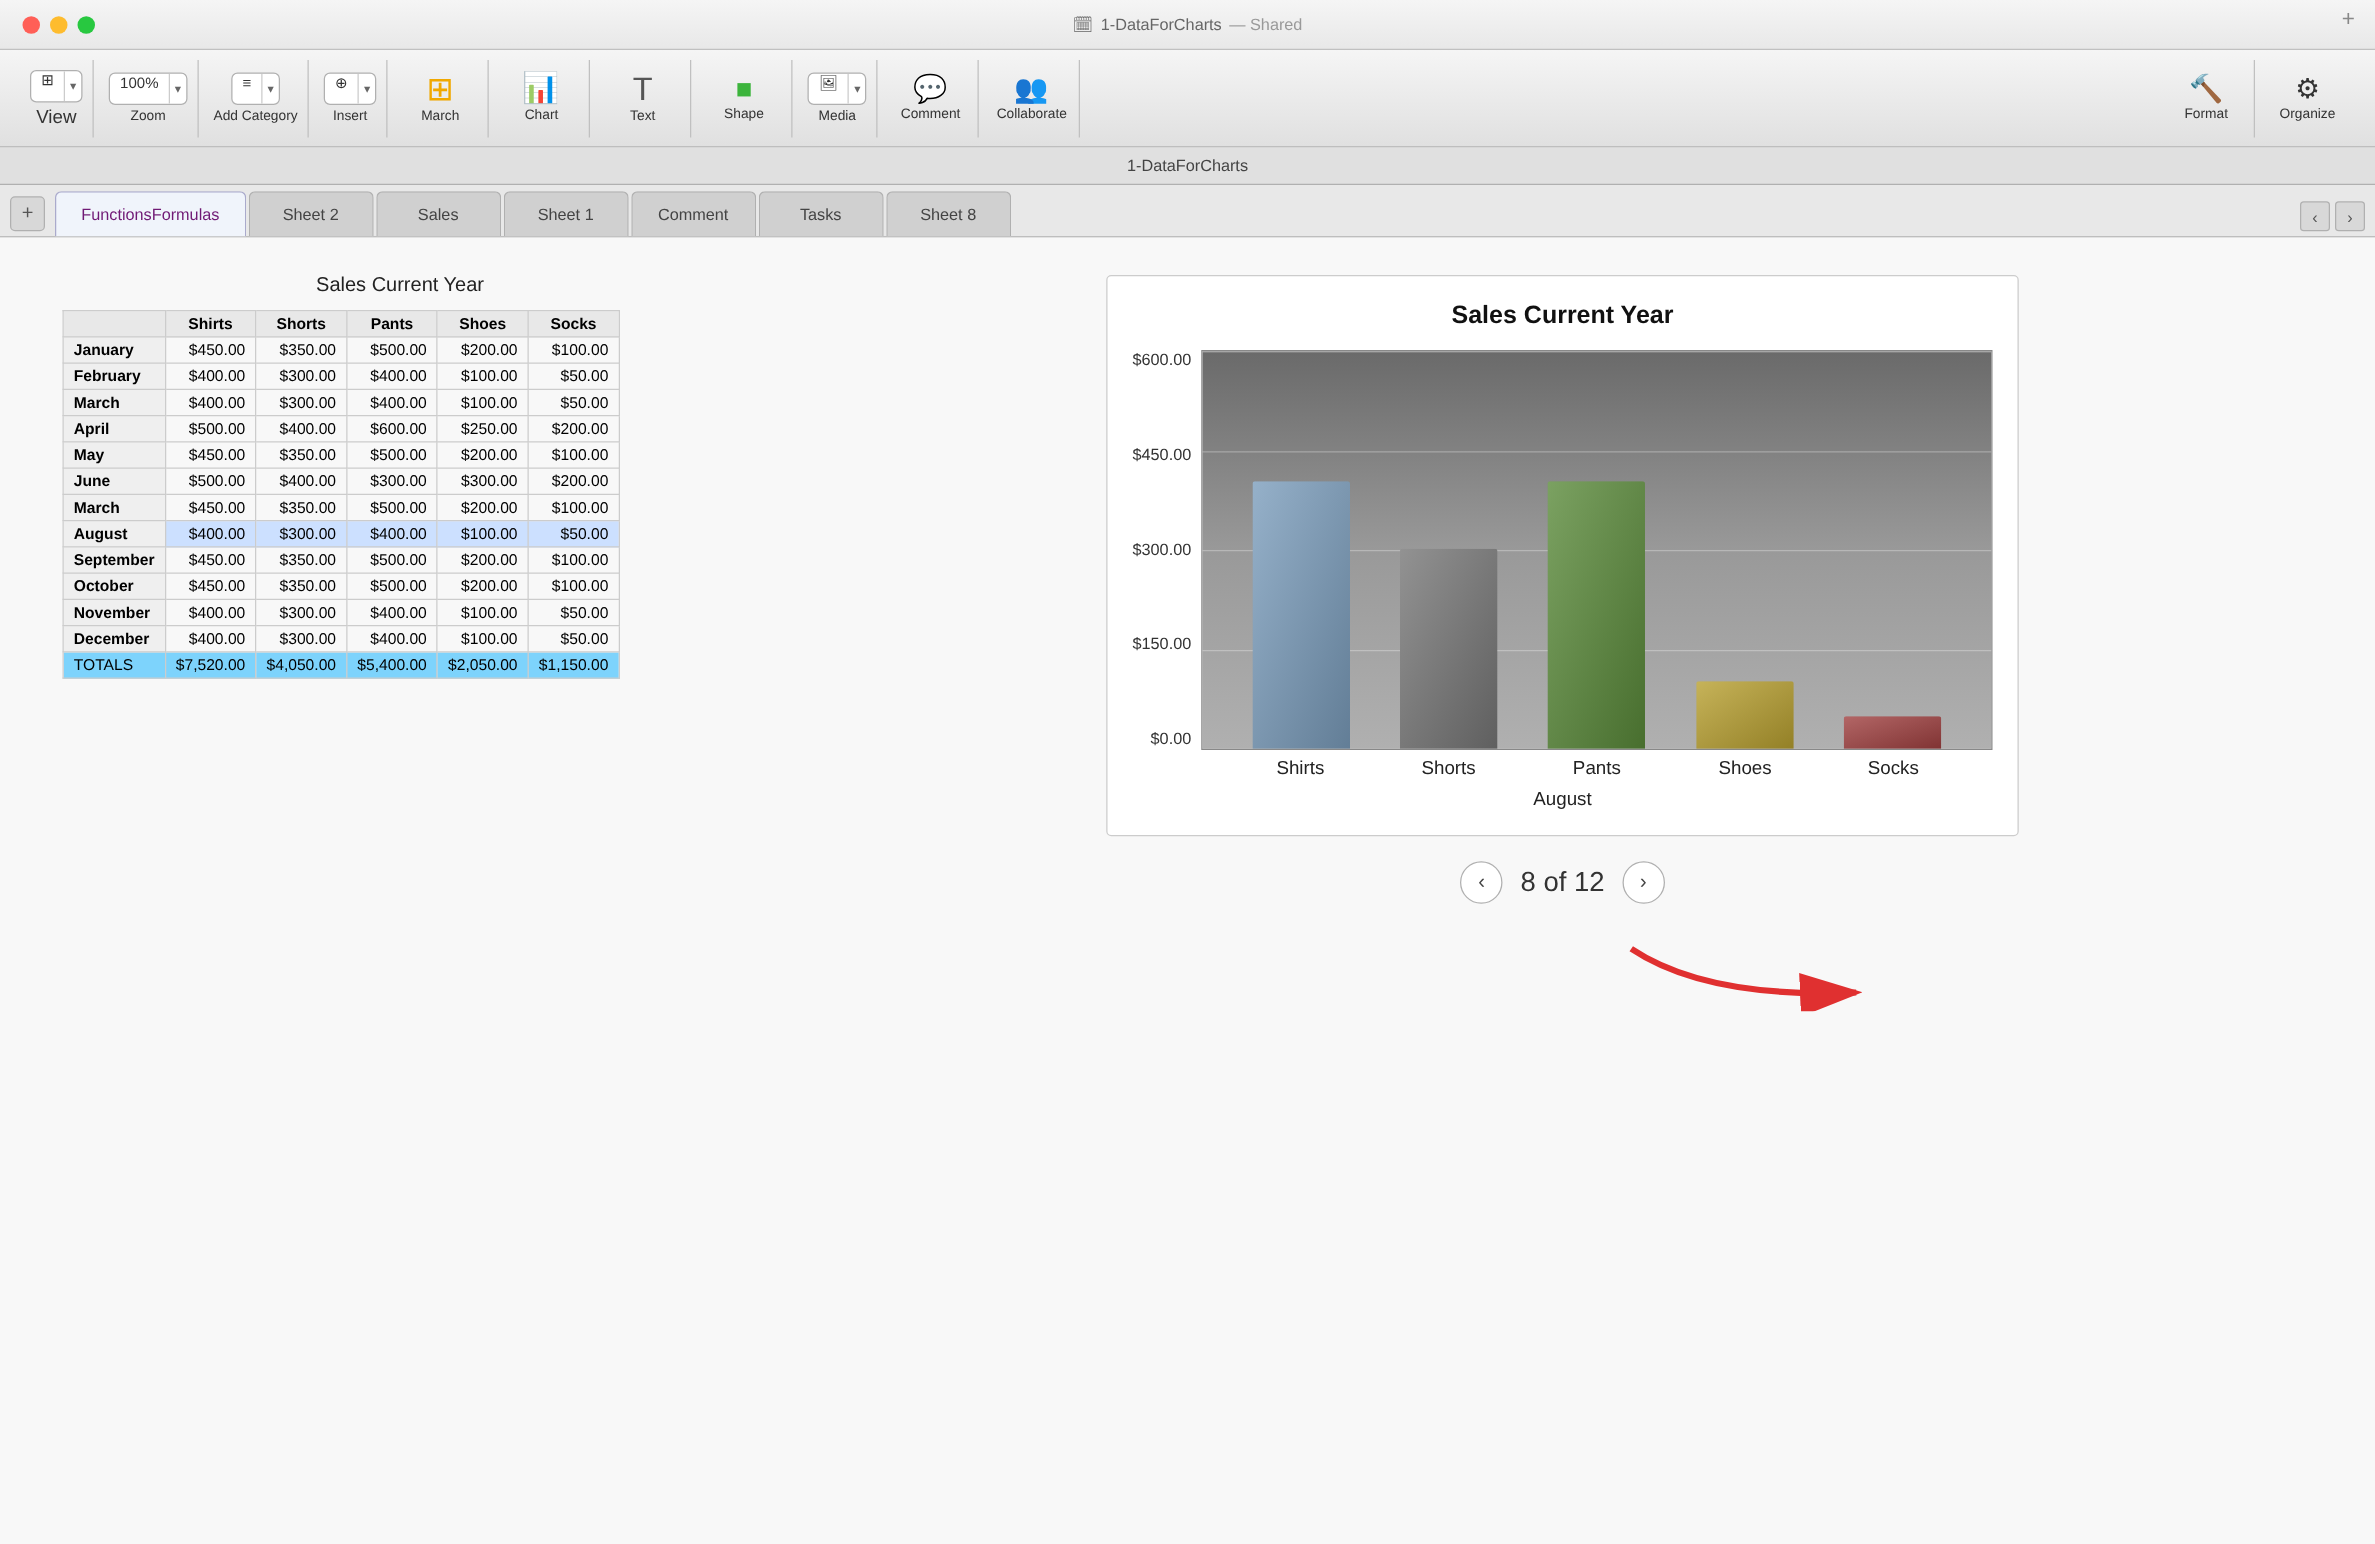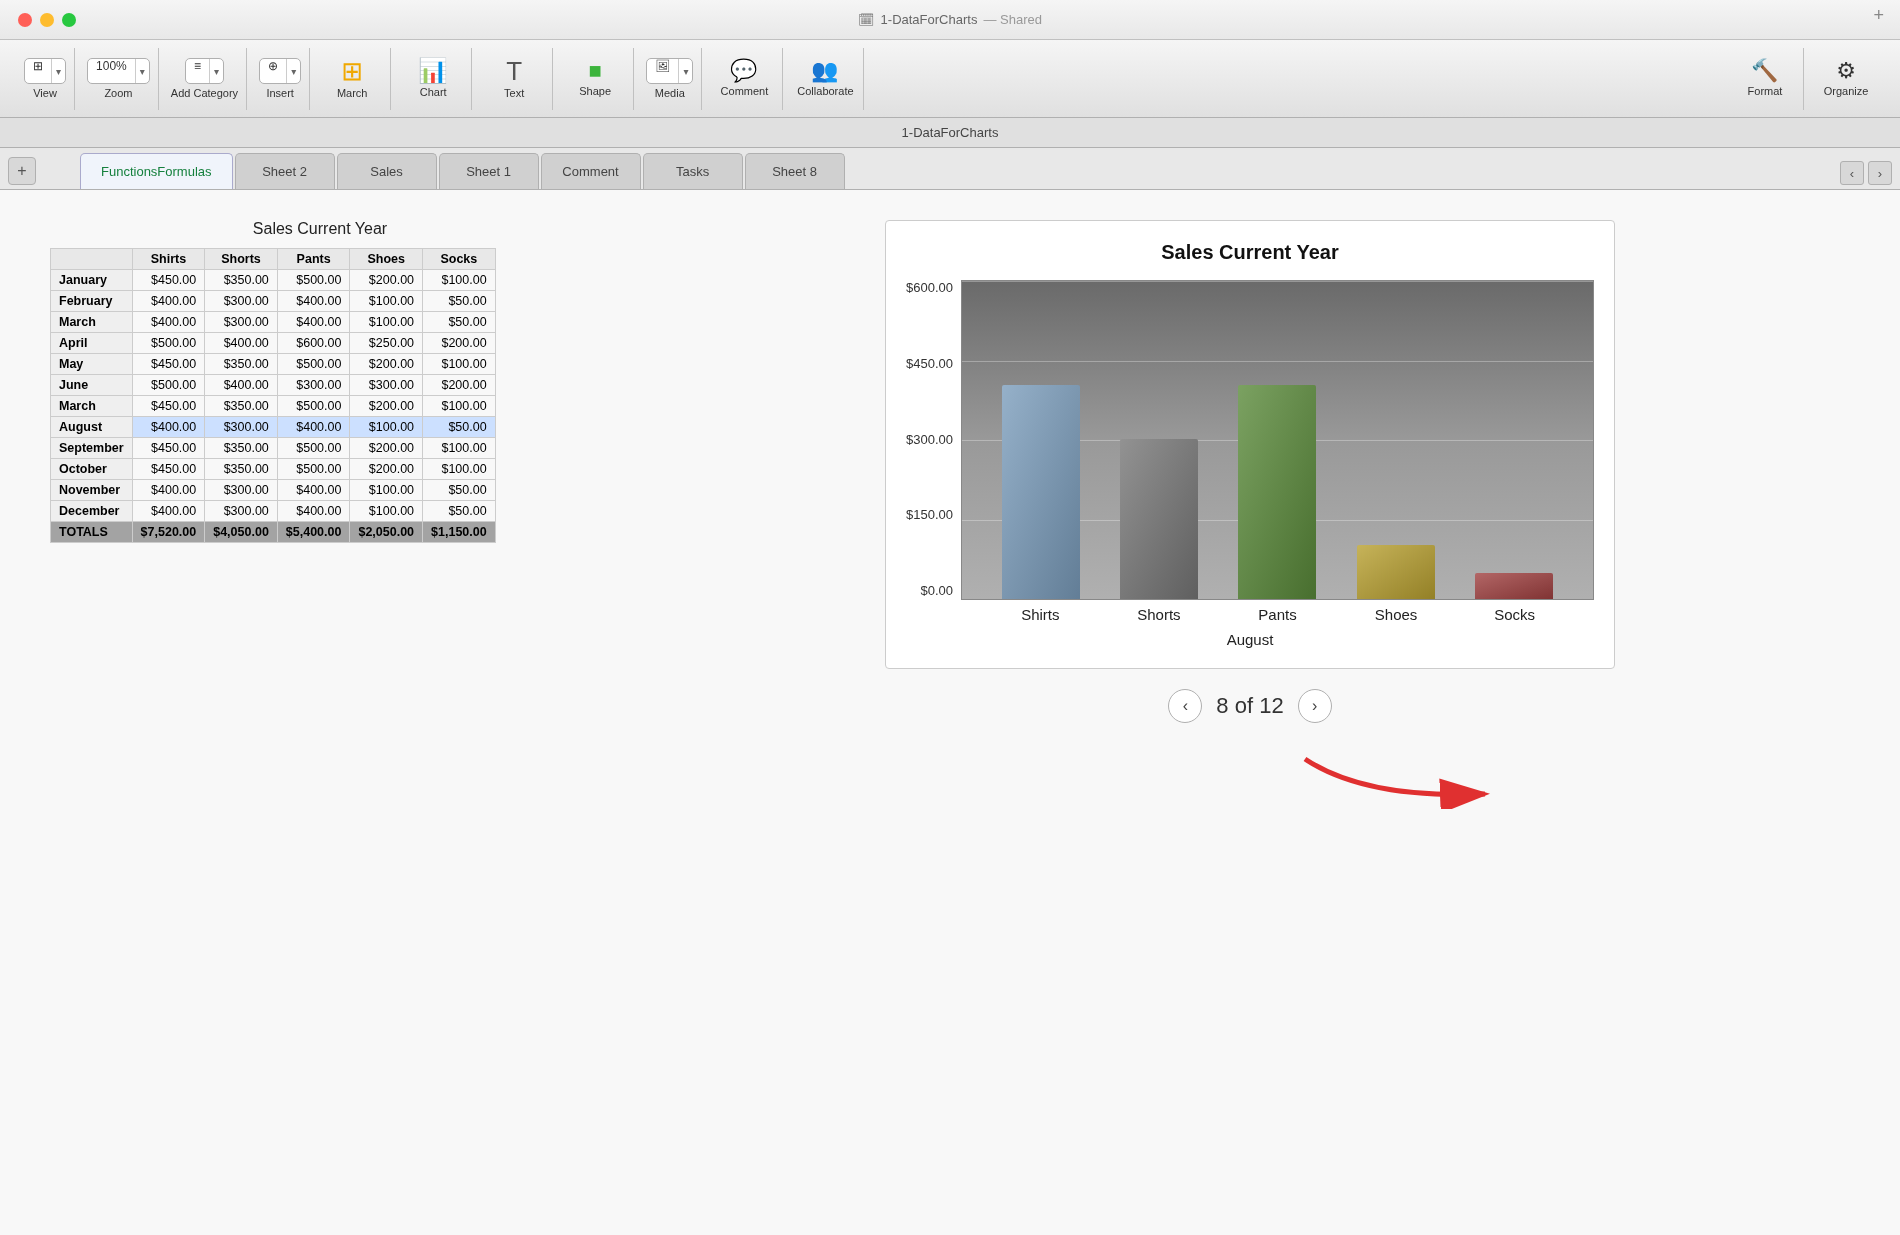--- a/index.html
+++ b/index.html
@@ -141,23 +141,22 @@
       background: #d0d0d0;
       font-size: 13px;
       color: #444;
       cursor: pointer;
       border-radius: 5px 5px 0 0;
       margin-right: 2px;
       min-width: 100px;
     }
     .tab.active {
       background: #f0f4fb;
-      color: #15803d;
+      color: #701a75;
       border-color: #aac;
-      margin-left: 36px;
     }
     .tab-nav {
       margin-left: auto;
       display: flex;
       align-items: center;
       gap: 4px;
       margin-bottom: 4px;
     }
     .tab-nav-btn {
       width: 24px; height: 24px;
@@ -206,22 +205,22 @@
       background: #e8e8e8;
       font-weight: 600;
       text-align: center;
     }
     .data-table td:first-child {
       font-weight: 700;
       text-align: left;
       background: #efefef;
     }
     .data-table .totals-row td {
-      font-weight: 700;
-      background: #a3a3a3;
+      font-weight: 400;
+      background: #7dd3fc;
     }
     .data-table .highlight-cell {
       background: #cce0ff;
     }
 
     
     .chart-area {
       flex: 1;
       display: flex;
       flex-direction: column;
@@ -344,21 +343,21 @@
   </div>
 </div>
 
 <div class="toolbar">
   <div class="toolbar-group">
     <div class="toolbar-combo">
       <div class="combo-top">
         <span class="combo-main">⊞</span>
         <span class="combo-arrow">▾</span>
       </div>
-      <span style="font-size:11px;color:#333;">View</span>
+      <span style="font-size:15px;color:#333;">View</span>
     </div>
   </div>
   <div class="toolbar-group">
     <div class="toolbar-combo">
       <div class="combo-top">
         <span class="combo-main">100%</span>
         <span class="combo-arrow">▾</span>
       </div>
       <span style="font-size:11px;color:#333;">Zoom</span>
     </div>

